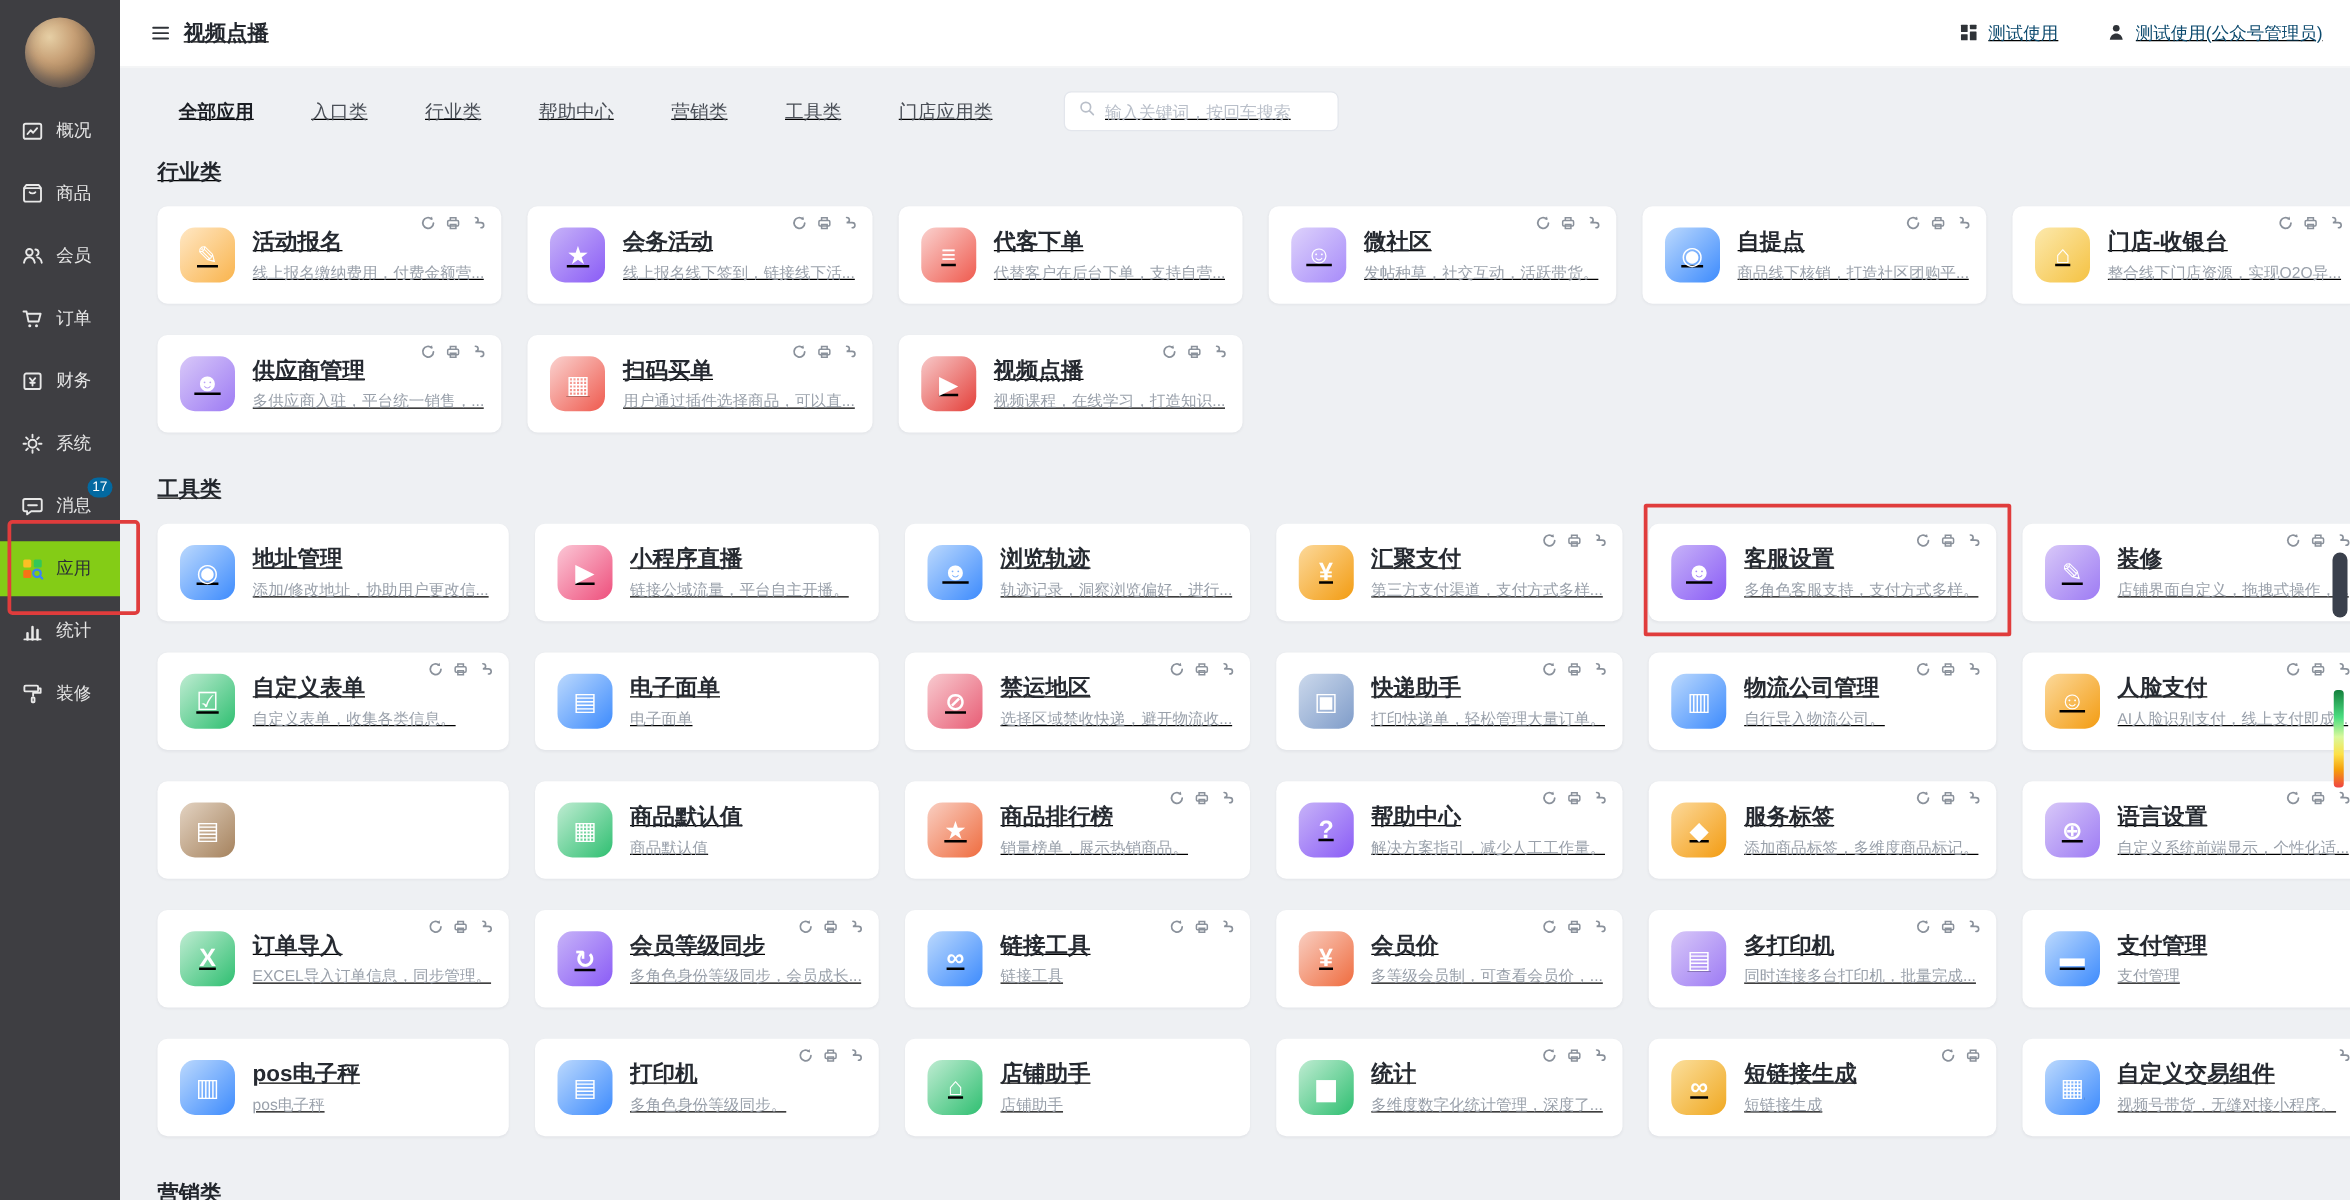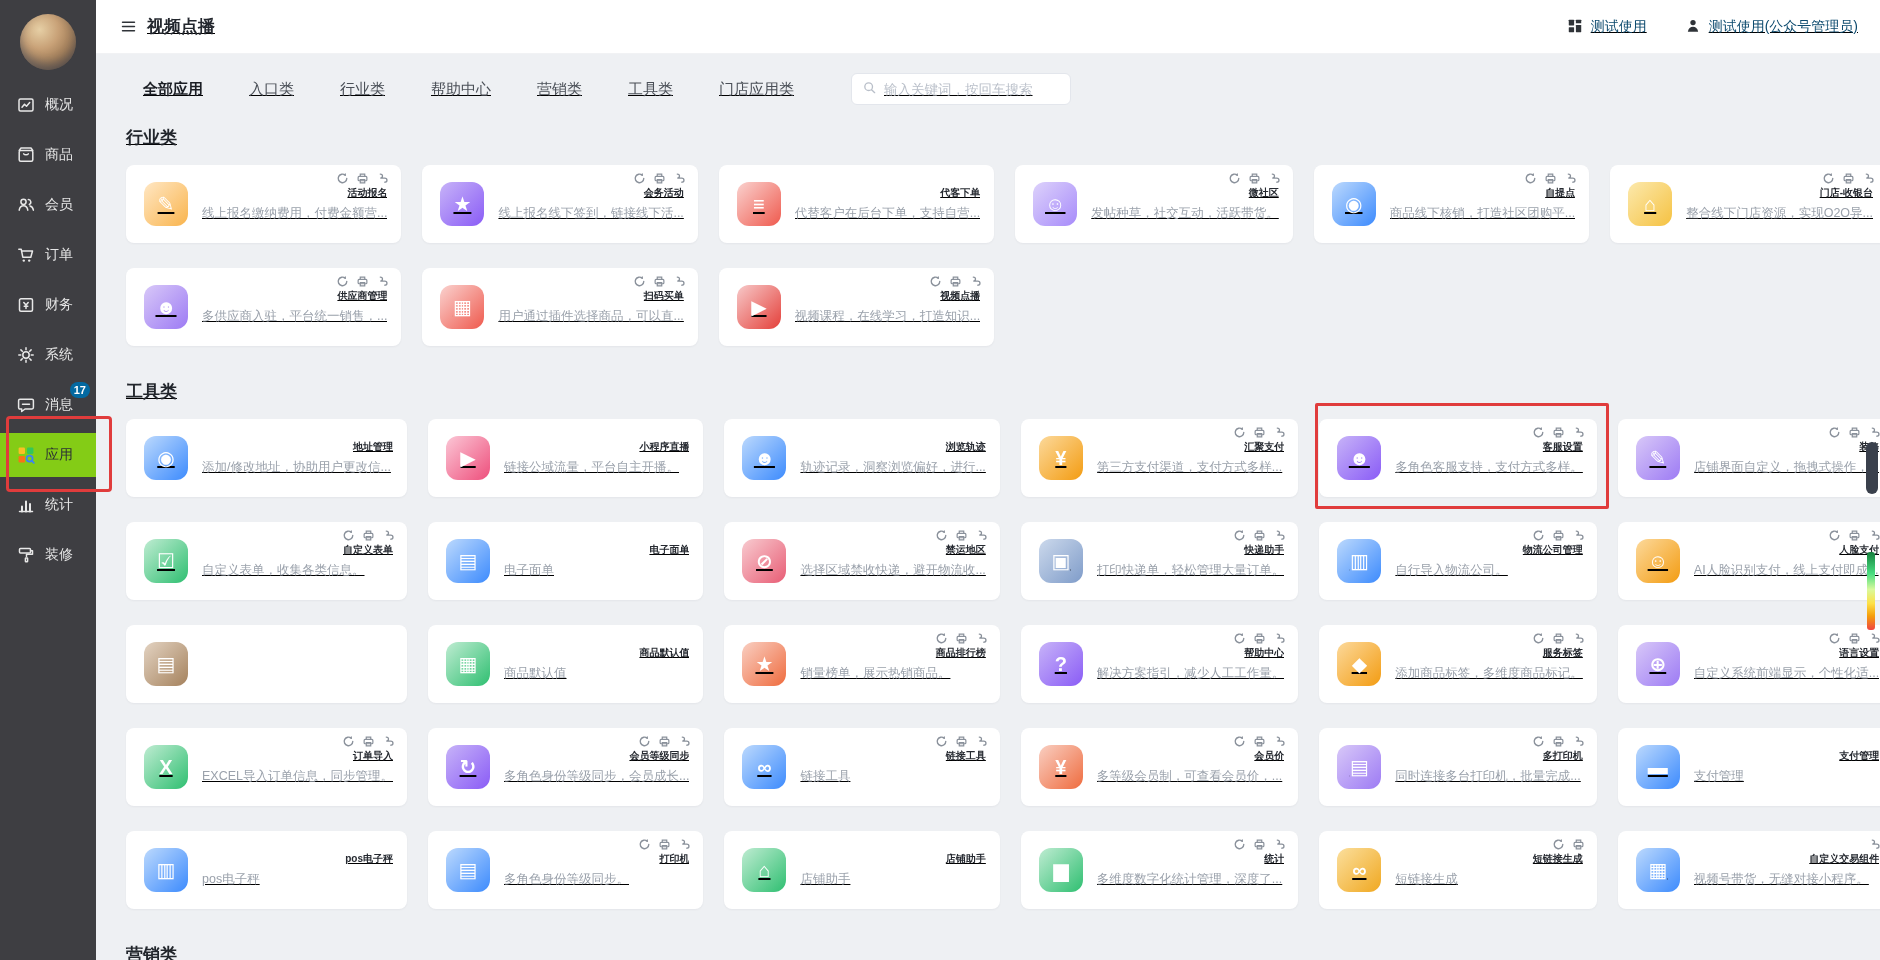--- a/index.html
+++ b/index.html
@@ -11,21 +11,21 @@
   .avatar { width:56px; height:56px; border-radius:50%; margin:14px auto 10px;
     background: radial-gradient(circle at 35% 28%, #e6cfa5 0%, #c8a177 35%, #8d6b49 75%, #5d442f 100%);
     box-shadow: inset 0 -6px 10px rgba(40,60,90,.45); }
   .side-nav { display:flex; flex-direction:column;justify-content:flex-end; }
   .side-item { height:50px; display:flex; align-items:center; padding-left:16px; gap:9px;
     color:#e6e6e6; font-size:14px; position:relative; cursor:pointer; }
   .side-item .s-ic { width:20px; height:20px; display:inline-flex; }
   .side-item.gap-above { margin-top:58px; }
   .side-item.active { background:#84cc16; color:#2b2f36; height:44px; margin:3px 0; }
   .side-badge { position:absolute; top:2px; right:6px; background:#0369a1; color:#fff; font-size:11px;
-    font-weight:700; min-width:20px; height:16px; line-height:16px; text-align:center; border-radius:9px; padding:0 4px; }
+    font-weight:400; min-width:20px; height:16px; line-height:16px; text-align:center; border-radius:9px; padding:0 4px; }
   .side-annotation { position:absolute; left:6px; right:-16px; top:-17px; bottom:-15px;
     border:3px solid #e03c3c; border-radius:4px; pointer-events:none; z-index:6; }
 
   
   .main { flex:1; display:flex; flex-direction:column; min-width:0;text-decoration:underline; }
   .topbar { height:54px; background:#fff; display:flex; align-items:center; padding:0 22px 0 24px; border-bottom:1px solid #f1f2f4; }
   .tb-left { display:flex; align-items:center; gap:10px; }
   .tb-title { font-size:17px; font-weight:700; color:#23272e; }
   .tb-right { margin-left:auto; display:flex; align-items:center; gap:38px; }
   .tb-chip { display:flex; align-items:center; gap:7px; font-size:14px; color:#0c4a6e; cursor:pointer; }
@@ -48,21 +48,21 @@
   .section { margin-top:34px; }
   .section:first-of-type { margin-top:20px; }
   .section-title { font-size:17px; font-weight:700; color:#22262c; margin-bottom:16px; }
   .cards-grid { display:grid; grid-template-columns:repeat(6,1fr); column-gap:21px; row-gap:25px; }
 
   .card { position:relative; background:#fff; border-radius:8px; height:78px; display:flex; align-items:center;
     padding:0 14px 0 18px; gap:14px; box-shadow:0 1px 2px rgba(31,41,55,.05); cursor:pointer; }
   .tile { width:44px; height:44px; border-radius:12px; flex-shrink:0; display:flex; align-items:center;
     justify-content:center; font-size:20px; font-weight:600; color:#fff; }
   .card-text { min-width:0; flex:1; }
-  .card-title { font-size:10px; font-weight:700; color:#262a31; white-space:nowrap; overflow:hidden;text-align:right; }
+  .card-title { font-size:18px; font-weight:700; color:#262a31; white-space:nowrap; overflow:hidden; }
   .card-desc { font-size:12.5px; color:#9aa1ab; margin-top:5px; white-space:nowrap; overflow:hidden; text-overflow:ellipsis; }
   .card-actions { position:absolute; top:7px; right:12px; display:flex; gap:7px; align-items:center; }
   .card-actions .act { width:13px; height:13px; display:inline-flex; cursor:pointer; }
   .card-annotation { position:absolute; inset:-16px -12px -12px -4px; border:3px solid #e03c3c; border-radius:2px;
     pointer-events:none; z-index:5; }
 
   
   .scroll-thumb { position:absolute; right:2px; top:442px; width:12px; height:52px; background:#3a404c; border-radius:6px; z-index:4; }
   .color-strip { position:absolute; right:5px; top:552px; width:8px; height:78px; border-radius:3px; z-index:4;
     background:linear-gradient(180deg,#15803d 0%,#4ade80 28%,#d9f99d 48%,#fde047 66%,#f59e0b 82%,#ef4444 100%); }

